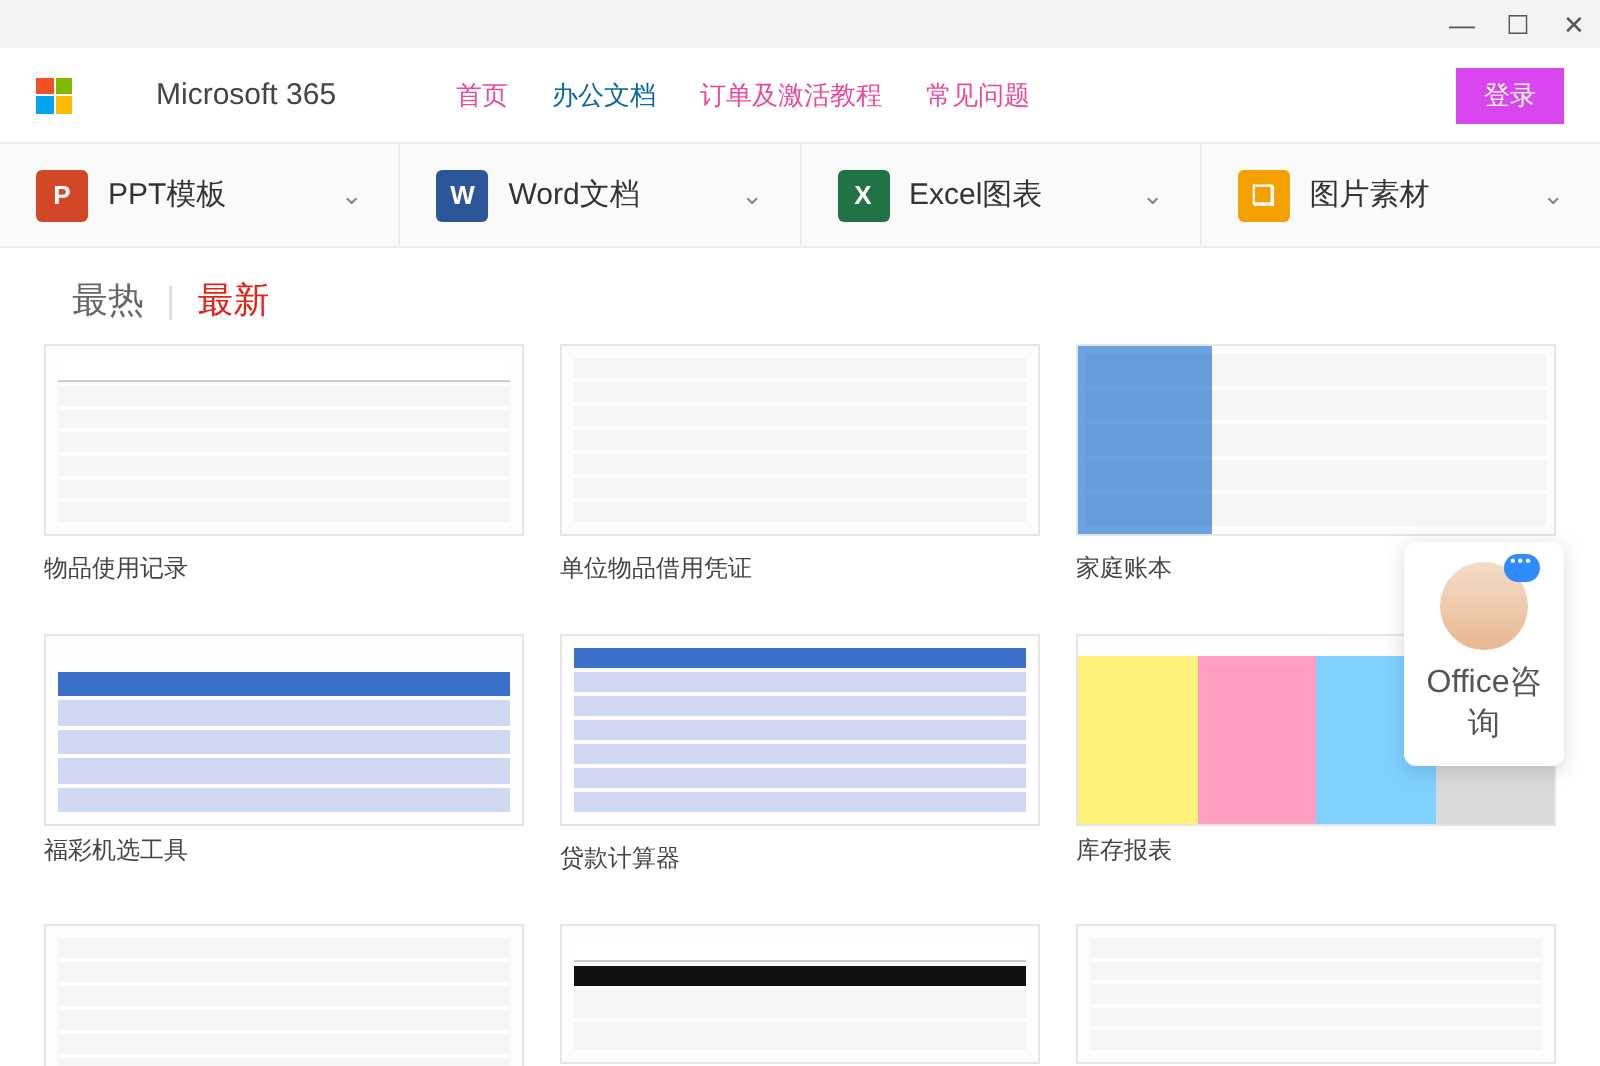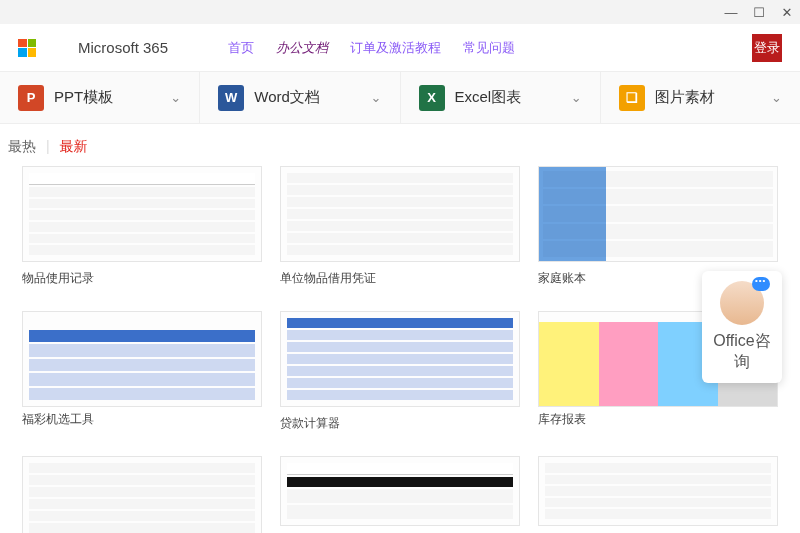--- a/index.html
+++ b/index.html
@@ -5,32 +5,32 @@
   * { margin: 0; padding: 0; box-sizing: border-box; }
   body { font-family: "Microsoft YaHei", Arial, sans-serif; background: #fff; color: #333; width: 800px; height: 533px; overflow: hidden; position: relative; }
   .titlebar { height: 24px; background: #f3f3f3; display: flex; justify-content: flex-end; align-items: center; padding-right: 4px; gap: 10px; }
   .titlebar .ctrl { width: 18px; height: 18px; display: flex; align-items: center; justify-content: center; font-size: 13px; color: #555; cursor: pointer; }
   .header { height: 48px; display: flex; align-items: center; padding: 0 18px; border-bottom: 1px solid #eee; }
   .logo-grid { width: 18px; height: 18px; display: grid; grid-template: 1fr 1fr / 1fr 1fr; gap: 1px; margin-right: 6px; }
   .logo-grid div:nth-child(1){background:#f25022;} .logo-grid div:nth-child(2){background:#7fba00;}
   .logo-grid div:nth-child(3){background:#00a4ef;} .logo-grid div:nth-child(4){background:#ffb900;}
   .brand { font-size: 15px; color: #444; font-weight: 500; margin-right: 60px; margin-left: 36px; }
   .nav { display: flex; gap: 22px; font-size: 13px; }
-  .nav a { color: #8b5cf6; text-decoration: none; cursor: pointer; }
-  .nav a.active { color: #701a75; font-style: italic; }
-  .login-btn { margin-left: auto; background: #b91c1c; color: #fff; font-size: 13px; padding: 5px 2px; border: none; cursor: pointer; }
+  .nav a { color: #ec4899; text-decoration: none; cursor: pointer; }
+  .nav a.active { color: #0369a1; }
+  .login-btn { margin-left: auto; background: #d946ef; color: #fff; font-size: 13px; padding: 5px 14px; border: none; cursor: pointer; }
   .cats { height: 52px; display: flex; align-items: center; background: #fafafa; border-bottom: 1px solid #eee; }
   .cat { flex: 1; display: flex; align-items: center; justify-content: space-between; padding: 0 18px; cursor: pointer; height: 100%; }
   .cat + .cat { border-left: 1px solid #eee; }
   .cat-left { display: flex; align-items: center; gap: 10px; }
   .cat-icon { width: 26px; height: 26px; border-radius: 3px; display: flex; align-items: center; justify-content: center; color: #fff; font-weight: bold; font-size: 13px; }
   .ic-ppt{background:#d24726;} .ic-word{background:#2b579a;} .ic-excel{background:#217346;} .ic-img{background:#f3a000;}
   .cat-label { font-size: 15px; color: #333; }
   .chevron { font-size: 13px; color: #888; }
-  .filter { padding: 14px 8px 10px; font-size: 14px; }
+  .filter { padding: 14px 36px 10px; font-size: 18px; }
   .filter .hot { color: #666; }
   .filter .sep { color: #ddd; margin: 0 6px; }
   .filter .new { color: #e2231a; }
   .grid { padding: 0 22px; display: grid; grid-template-columns: repeat(3, 1fr); gap: 24px 18px; }
   .card { cursor: pointer; }
   .thumb { width: 100%; height: 96px; border: 1px solid #e5e5e5; background: #fdfdfd; position: relative; overflow: hidden; }
   .thumb-rows { position:absolute; inset:6px; display:flex; flex-direction:column; gap:2px; }
   .thumb-rows div { flex:1; background: rgba(0,0,0,0.03); }
   .card-title { font-size: 12px; color: #444; margin-top: 8px; }
   .row2 { margin-top: 4px; }

